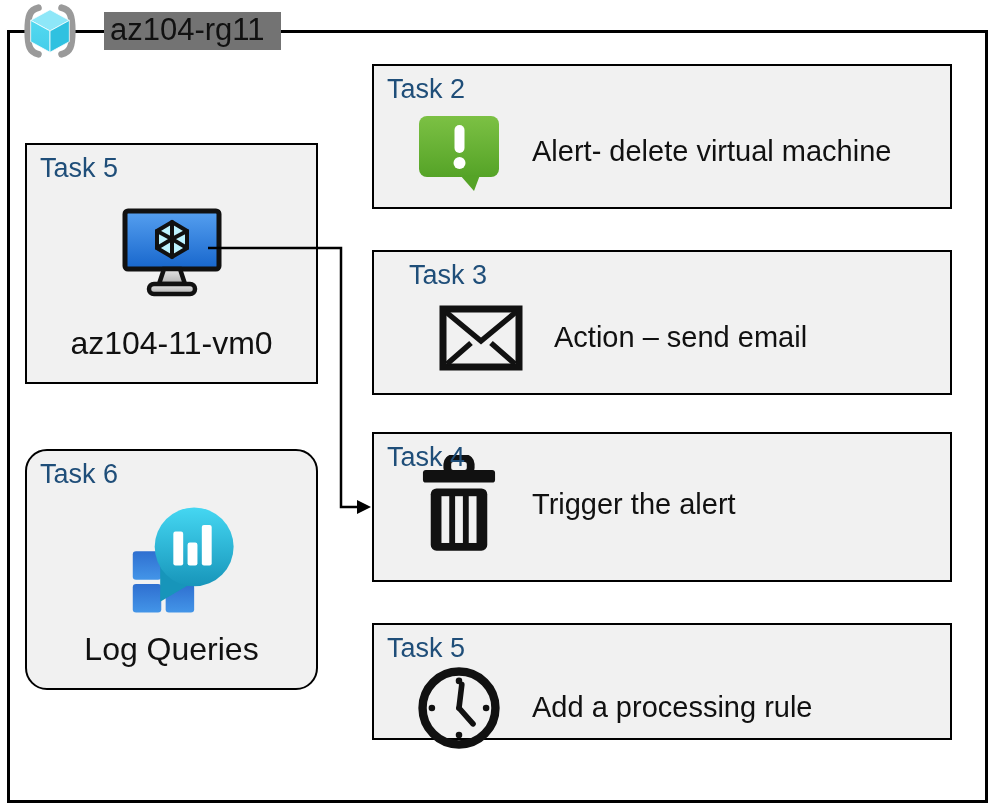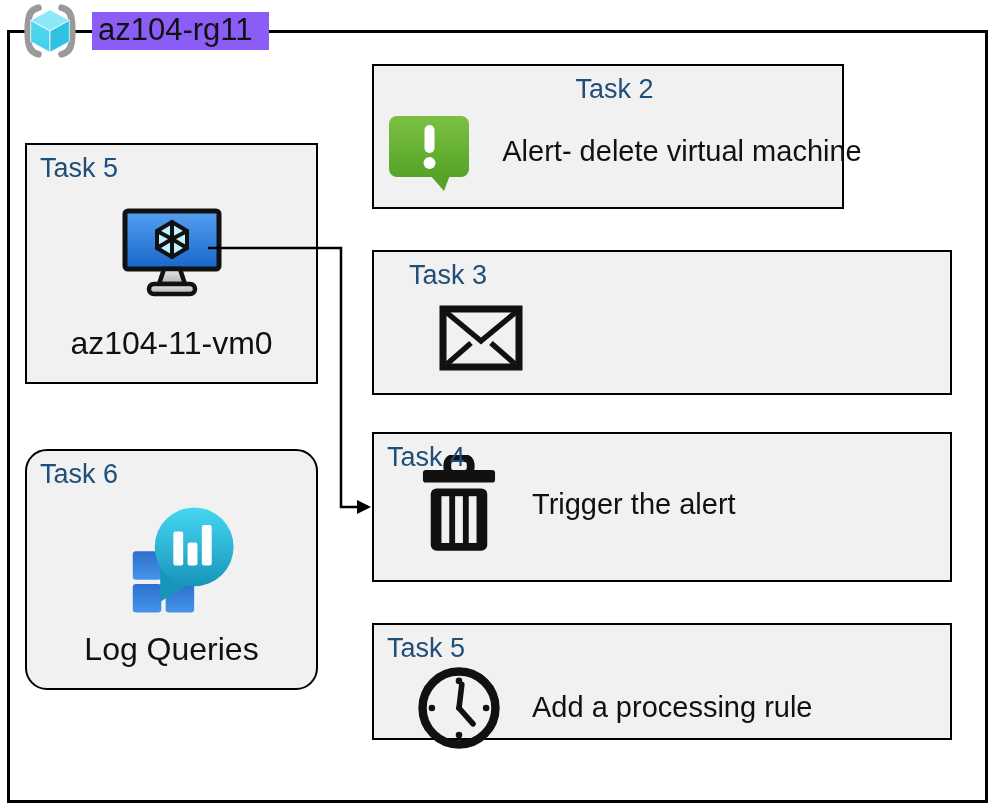--- a/index.html
+++ b/index.html
@@ -12,22 +12,22 @@
   body{background:#ffffff;font-family:"Liberation Sans", sans-serif;}
   .canvas{position:relative;width:993px;height:811px;background:#ffffff;overflow:hidden;}
 
   .outer-rect{
     position:absolute;left:7px;top:30px;width:981px;height:773px;
     border:3px solid var(--line-black);background:transparent;
   }
 
   .rg-icon{position:absolute;left:12px;top:2px;width:76px;height:58px;z-index:4;}
   .rg-title{
-    position:absolute;left:92px;top:12px;z-index:4;
-    background:#8b5cf6;padding:0 16px 2px 6px;
+    position:absolute;left:104px;top:12px;z-index:4;
+    background:#737373;padding:0 16px 2px 6px;
     font-size:31px;color:var(--text-black);white-space:nowrap;
   }
 
   .task-box{
     position:absolute;background:var(--box-bg);
     border:2px solid var(--line-black);
     display:flex;flex-direction:column;
   }
   .task-label{
     font-size:27px;color:var(--label-blue);
@@ -35,21 +35,21 @@
   }
   
   #task1{left:25px;top:143px;width:293px;height:241px;}
   #task6{left:25px;top:449px;width:293px;height:241px;border-radius:22px;}
   .box-left .icon-area{flex:1;display:flex;align-items:center;justify-content:center;}
   .box-left .task-text{
     text-align:center;font-size:32px;color:var(--text-black);
     margin-bottom:20px;
   }
   
-  #task2{left:372px;top:64px;width:472px;height:145px;align-items:center;}
+  #task2{left:372px;top:64px;width:580px;height:145px;}
   #task3{left:372px;top:250px;width:580px;height:145px;padding-left:22px;}
   #task4{left:372px;top:432px;width:580px;height:150px;}
   #task5{left:372px;top:623px;width:580px;height:117px;}
   .box-right .row{
     flex:1;display:flex;align-items:center;
     padding:0 10px 8px 42px;gap:30px;
   }
   .box-right .task-text{font-size:29px;color:var(--text-black);white-space:nowrap;}
   .icon-slot{display:flex;align-items:center;justify-content:center;flex:0 0 auto;}
 
@@ -159,20 +159,21 @@
   <div class="task-box box-right" id="task3">
     <div class="task-label">Task 3</div>
     <div class="row">
       <span class="icon-slot" style="width:86px">
         <svg width="84" height="66" viewBox="0 0 84 66">
           <rect x="4" y="4" width="76" height="58" fill="none" stroke="#111" stroke-width="7"></rect>
           <path d="M7,7 L42,36 L77,7" fill="none" stroke="#111" stroke-width="5.5"></path>
           <path d="M8,59 L32,38 M76,59 L52,38" fill="none" stroke="#111" stroke-width="5.5"></path>
         </svg>
       </span>
+      <div class="task-text">Action – send email</div>
     </div>
   </div>
 
   <div class="task-box box-right" id="task4">
     <div class="row" style="padding-top:2px">
       <span class="icon-slot" style="width:86px">
         <svg width="76" height="98" viewBox="0 0 78 100">
           <rect x="27" y="3" width="24" height="16" rx="6" fill="none" stroke="#111" stroke-width="8"></rect>
           <rect x="2" y="15" width="74" height="13" rx="3" fill="#111"></rect>
           <rect x="10" y="34" width="58" height="64" rx="6" fill="#111"></rect>

